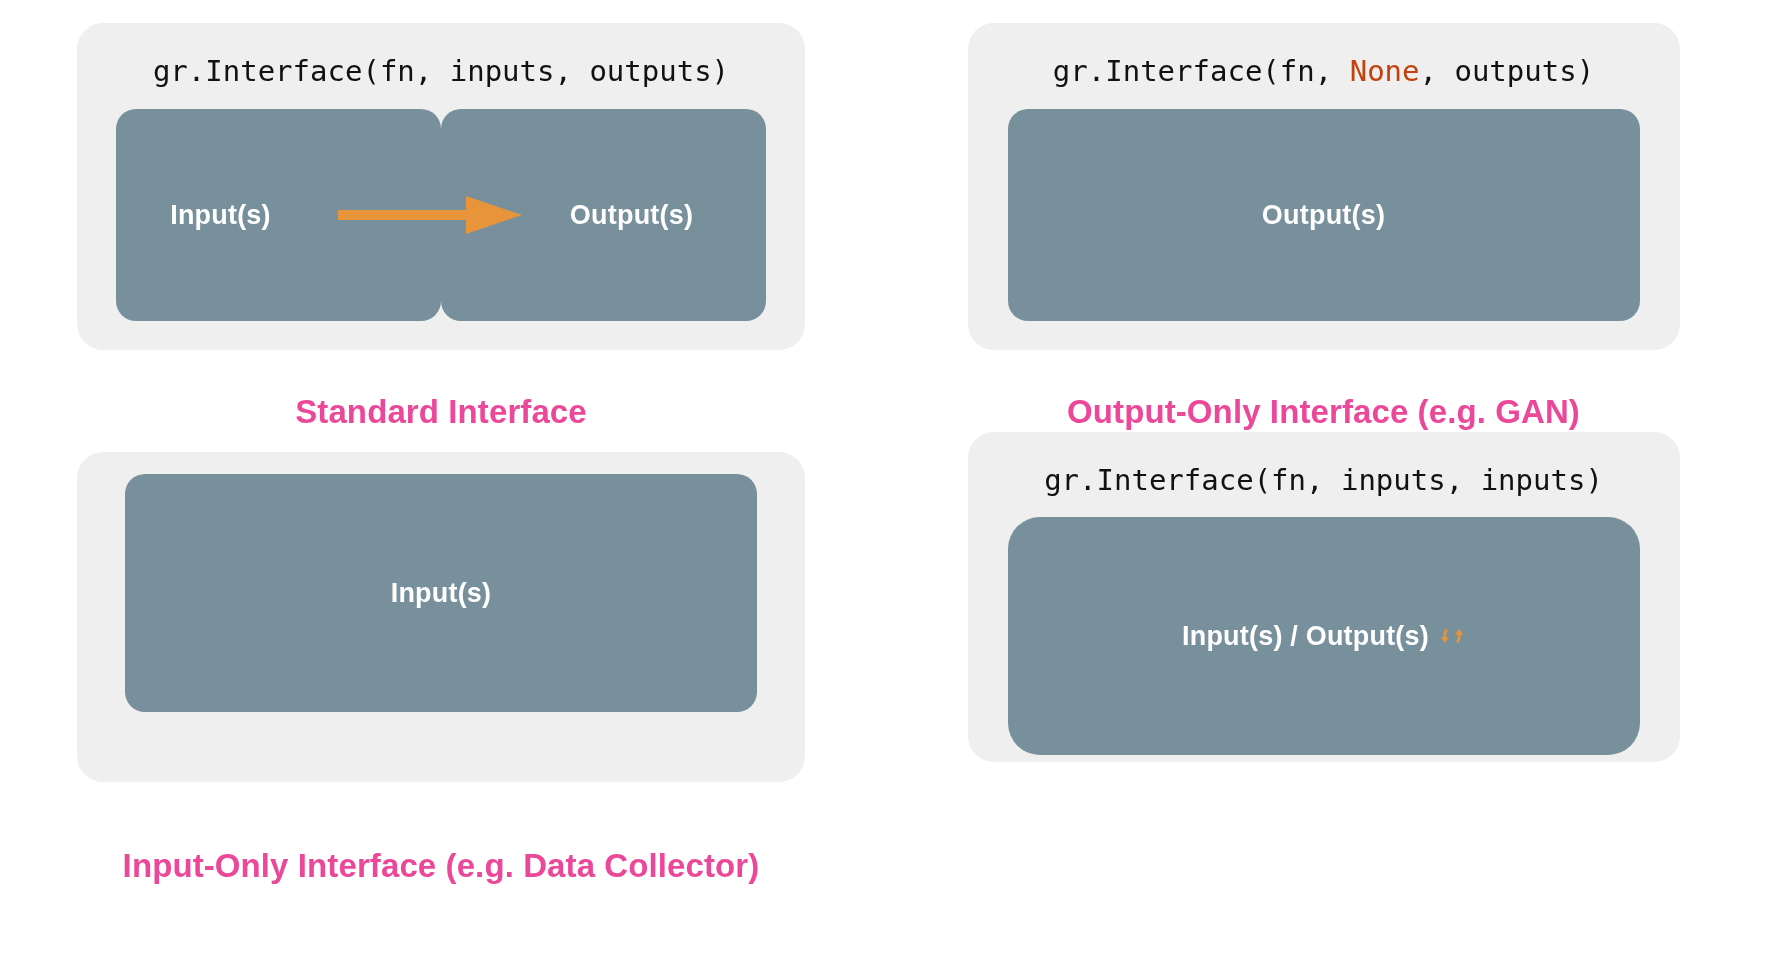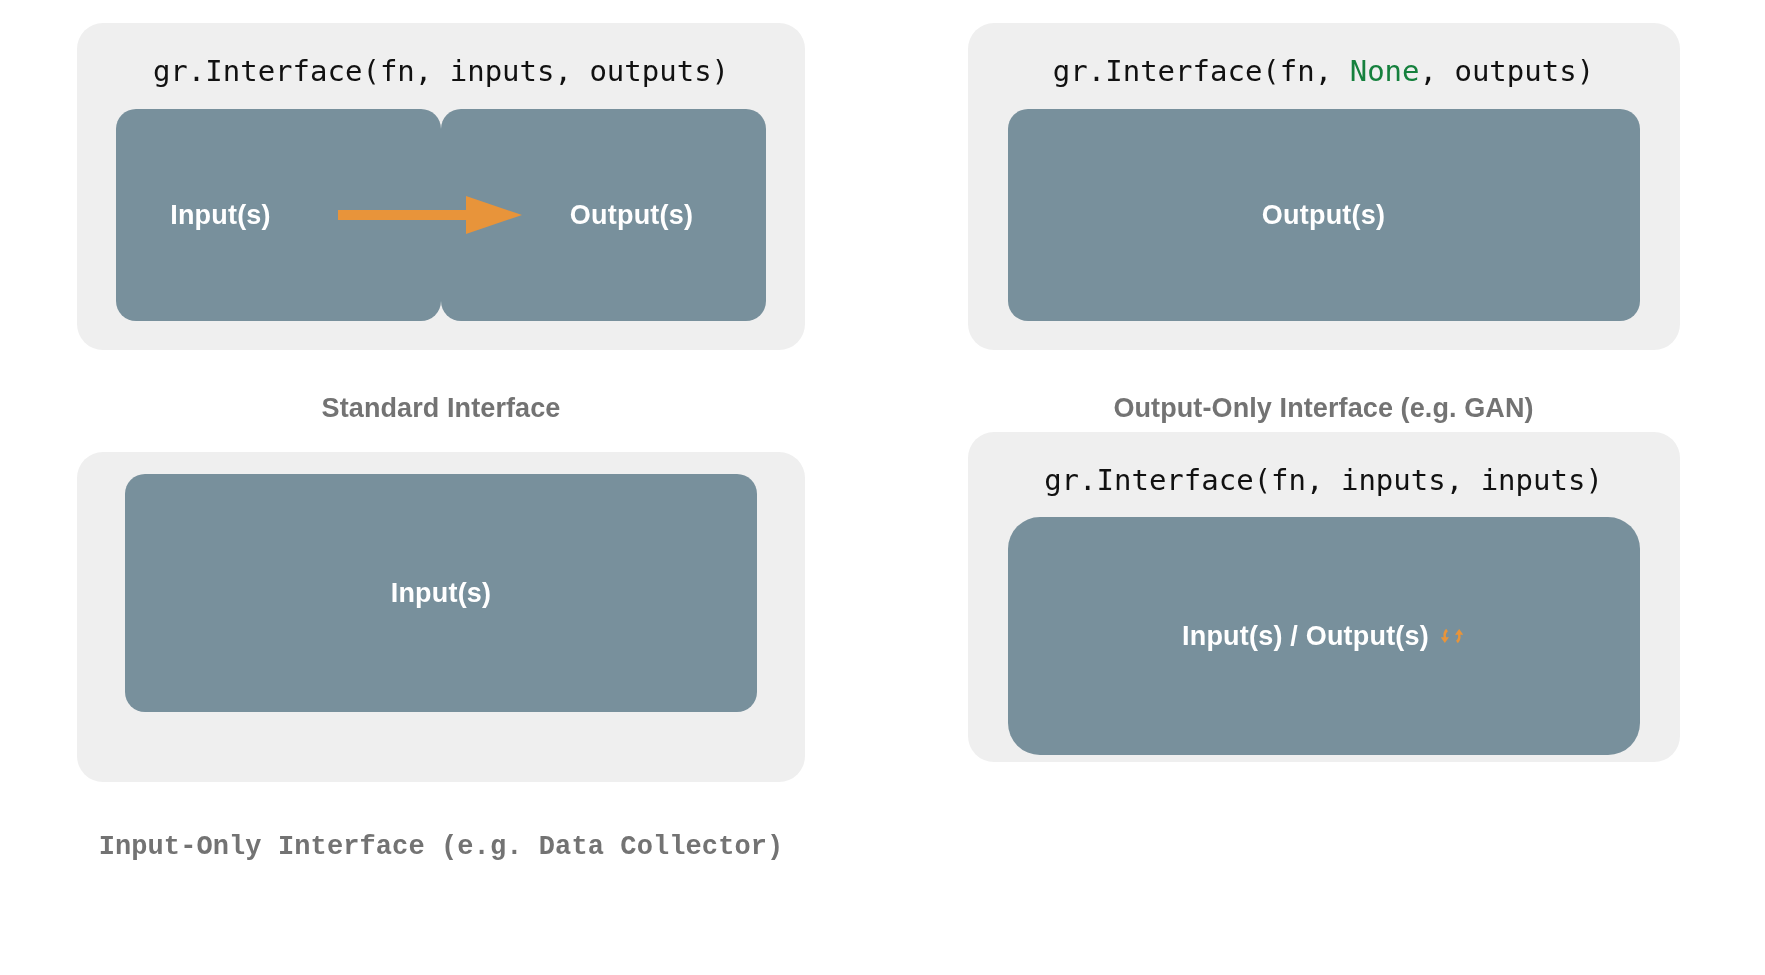--- a/index.html
+++ b/index.html
@@ -60,21 +60,21 @@
     font-size: 29px;
     color: #111111;
     letter-spacing: 0px;
     white-space: pre;
     line-height: 1;
     margin-top: 34px;
     margin-bottom: 0;
     text-align: center;
   }
   .code-header .kw-none {
-    color: #15803d;
+    color: #c2410c;
   }
 
   
   .boxrow {
     display: flex;
     flex-direction: row;
     position: relative;
     margin-top: 23px;
     text-align: center;
   }
@@ -128,28 +128,28 @@
     height: 26px;
     display: inline-block;
     vertical-align: middle;
     flex: 0 0 auto;
   }
 
   
   .caption {
     font-family: "Liberation Sans", sans-serif;
     font-weight: bold;
-    font-size: 27px;
-    color: #737373;
+    font-size: 33px;
+    color: #ec4899;
     text-align: left;
     letter-spacing: 0.1px;
     white-space: nowrap;
   }
   .cell-tl .caption, .cell-tr .caption { margin-top: 43px; }
-  .cell-bl .caption, .cell-br .caption { margin-top: 50px; font-family: Liberation Mono, monospace; }
+  .cell-bl .caption, .cell-br .caption { margin-top: 65px; }
 </style>
 </head>
 <body>
 
 <div id="canvas">
   <div class="grid">
 
     <div class="cell cell-tl">
       <div class="panel">
         <div class="code-header"><span>gr.Interface(fn, inputs, outputs)</span><span class="kw-none"></span><span></span></div>

